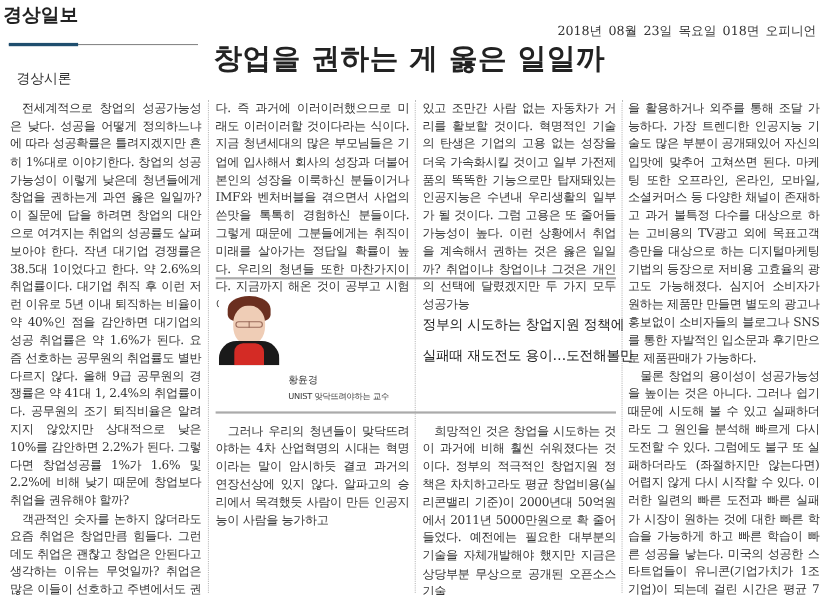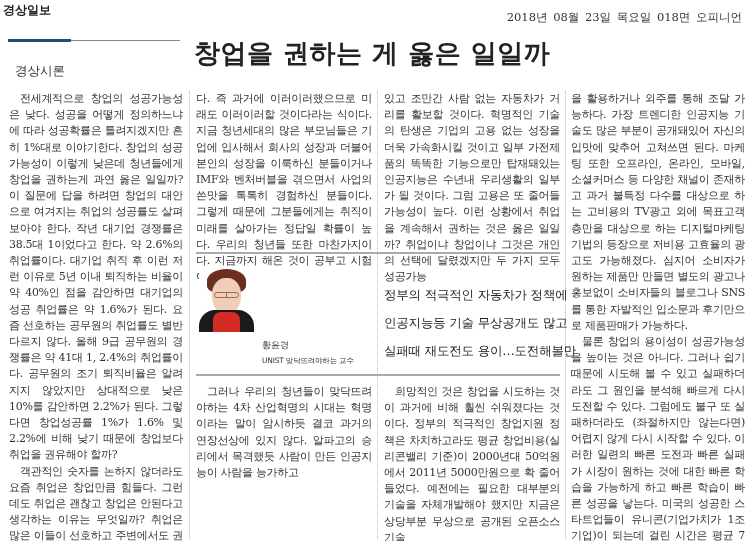--- a/index.html
+++ b/index.html
@@ -1,20 +1,20 @@
 <!DOCTYPE html>
 <html><head>
   <meta charset="utf-8">
   <style>
     * { margin: 0; padding: 0; box-sizing: border-box; }
     html, body { width: 750px; height: 541px; background: #ffffff; overflow: hidden; }
     body { position: relative; font-family: "DejaVu Serif", serif; color: #2a2a2a; }
 
-    .masthead { position: absolute; left: 3px; top: 2px; font-family: "DejaVu Sans", sans-serif; font-weight: bold; font-size: 12px; color: #222; letter-spacing: 0px; }
-    .dateline { position: absolute; right: 8px; top: 10px; font-family: "DejaVu Serif", serif; font-size: 11.5px; color: #333; word-spacing: 2px; }
+    .masthead { position: absolute; left: 3px; top: 2px; font-family: "DejaVu Sans", sans-serif; font-weight: bold; font-size: 17px; color: #222; letter-spacing: 0px; }
+    .dateline { position: absolute; right: 8px; top: 21px; font-family: "DejaVu Serif", serif; font-size: 11.5px; color: #333; word-spacing: 2px; }
 
     .section-rule { position: absolute; left: 8px; top: 40px; width: 172px; height: 1px; background: #888; }
     .section-rule-accent { position: absolute; left: 8px; top: 39px; width: 63px; height: 3px; background: #1f4e6e; }
     .section-label { position: absolute; left: 15px; top: 63px; font-family: "DejaVu Sans", sans-serif; font-weight: normal; font-size: 12.5px; color: #333; }
 
     .headline { position: absolute; left: 194px; top: 36px; font-family: "DejaVu Sans", sans-serif; font-size: 26px; color: #222; letter-spacing: 0.5px; }
 
     .col { position: absolute; font-size: 11px; line-height: 16.2px; color: #333; text-align: justify; letter-spacing: -0.3px; }
     .col p { text-indent: 0; }
     .col p.indent { text-indent: 11px; }
@@ -76,22 +76,21 @@
   <div class="neck"></div>
   <div class="face"></div>
   <div class="glasses"></div>
   <div class="shoulders"></div>
   <div class="shirt"></div>
 </div>
 <div class="author-name">황윤경</div>
 <div class="author-title">UNIST 맞닥뜨려야하는 교수</div>
 
 <div class="pullquote">
-  <div>정부의 적극적인 자동차가 정책에</div>
-  <div>인공지능등 기술 무상공개도 많고</div>
+  <div>정부의 시도하는 창업지원 정책에</div>
   <div>실패때 재도전도 용이…도전해볼만</div>
 </div>
 
 <div class="hr" style="left:196px; top:374px; width:364px;"></div>
 
 <div class="col col2b" style="top:384px;">
   <p class="indent">그러나 우리의 청년들이 맞닥뜨려야하는 4차 산업혁명의 시대는 혁명이라는 말이 암시하듯 결코 과거의 연장선상에 있지 않다. 알파고의 승리에서 목격했듯 사람이 만든 인공지능이 사람을 능가하고</p>
 </div>
 
 <div class="col col3a">

